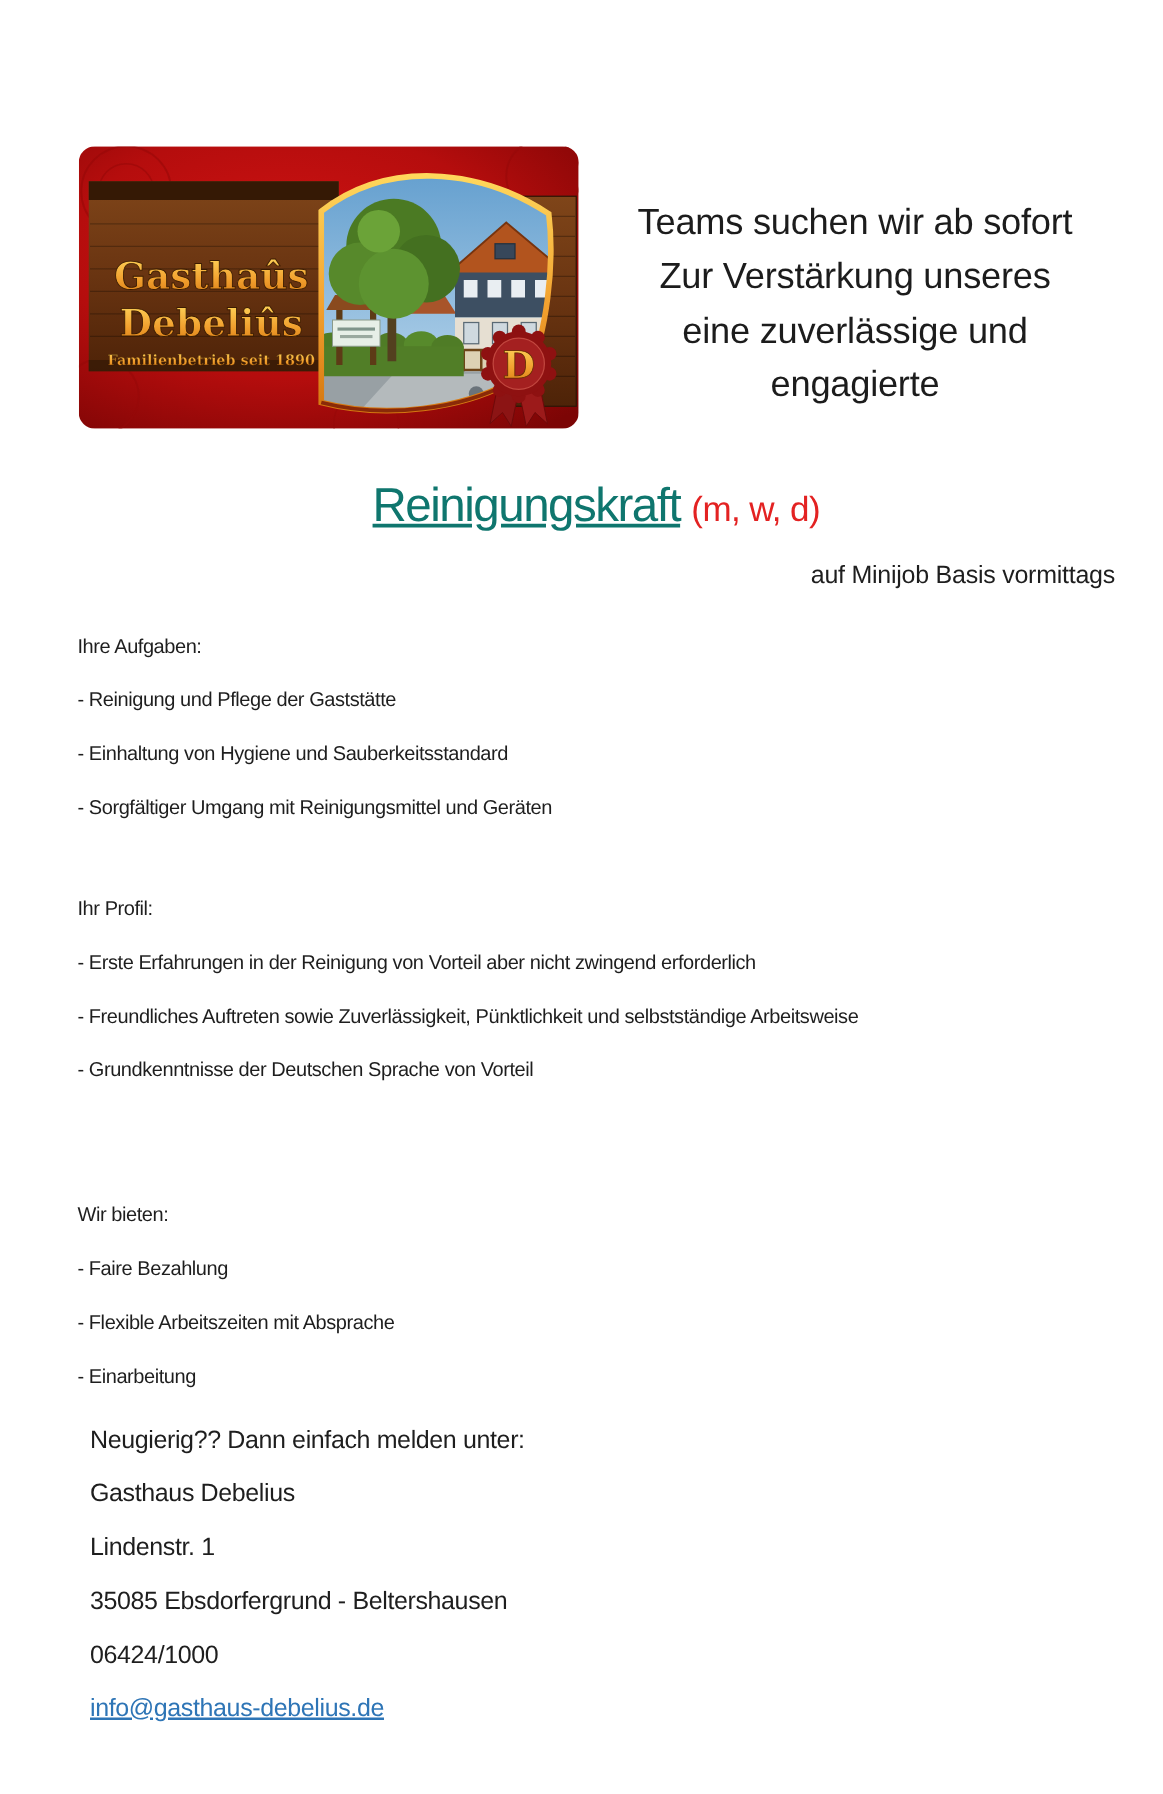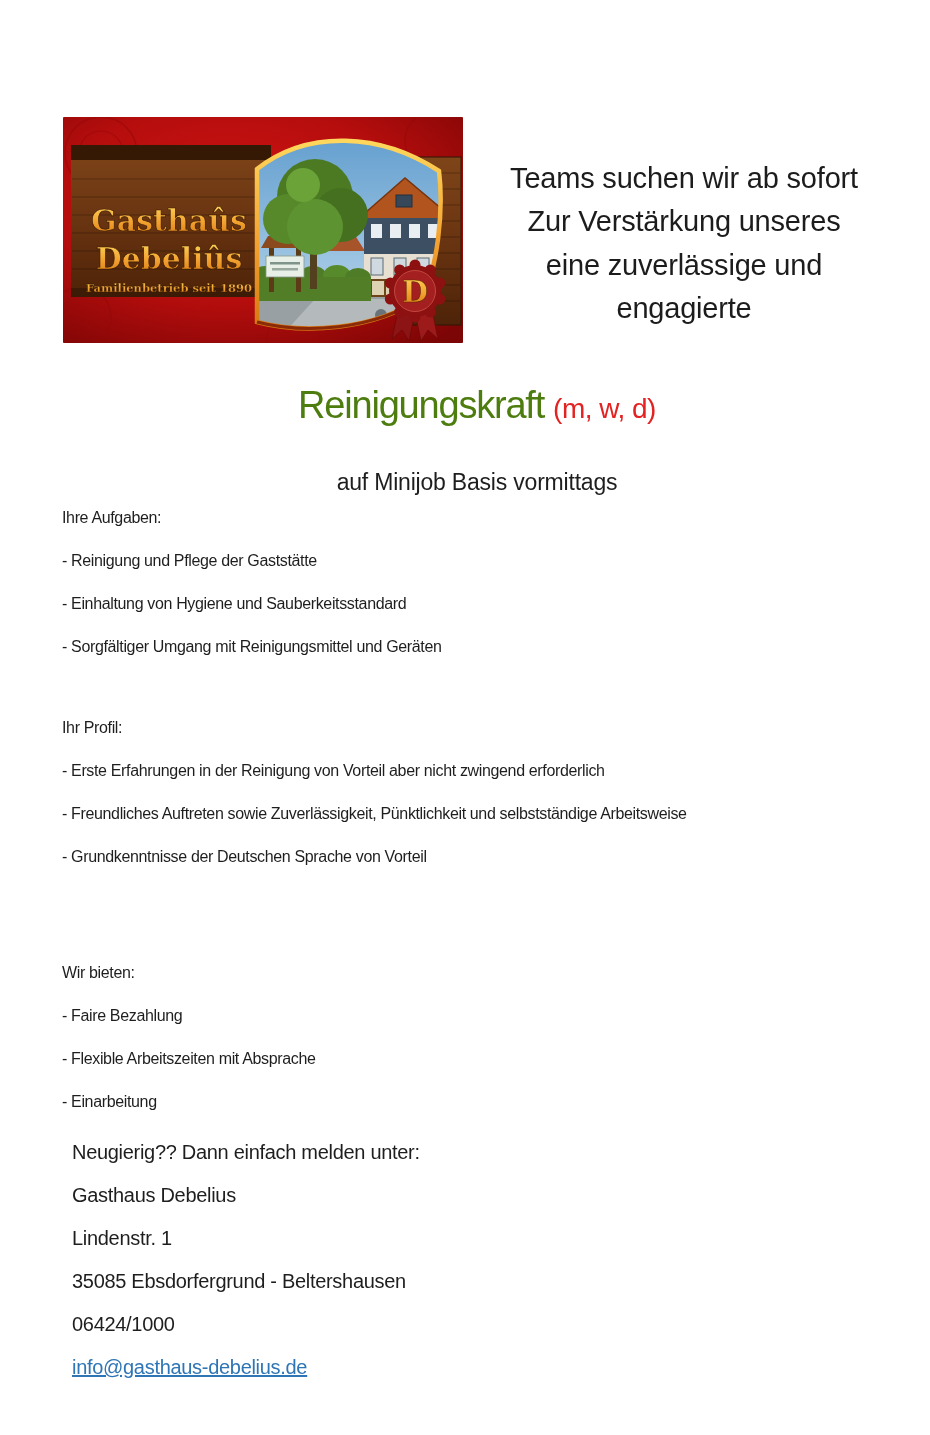--- a/index.html
+++ b/index.html
@@ -5,36 +5,36 @@
   * { margin:0; padding:0; box-sizing:border-box; }
   html,body { background:#ffffff; }
   body {
     width:930px; height:1435px; position:relative;
     font-family:"Liberation Sans", sans-serif;
     color:#1e1e1e; overflow:hidden;
   }
   .abs { position:absolute; }
 
   
-  .banner { left:63px; top:117px; width:400px; height:226px; border-radius:1px; overflow:hidden; }
+  .banner { left:63px; top:117px; width:400px; height:226px; border-radius:13px; overflow:hidden; }
   .banner svg { display:block; }
 
   
   .intro {
     left:459px; top:157px; width:450px;
     text-align:center; font-size:29px; line-height:43.3px;
     letter-spacing:-0.2px; color:#1c1c1c;
   }
 
   
   .title-row { left:62px; top:384px; width:830px; text-align:center; white-space:nowrap; }
-  .title-main { font-size:38px; letter-spacing:-1.2px; color:#4d7c0f; }
+  .title-main { font-size:38px; letter-spacing:-1.2px; color:#0f766e;text-decoration:underline; }
   .title-suffix { font-size:28px; letter-spacing:-0.5px; color:#e32222; margin-left:9px; }
 
-  .subtitle { left:62px; top:469px; width:830px; text-align:center; font-size:23px; letter-spacing:-0.2px; }
+  .subtitle { left:62px; top:449px; width:830px; text-align:right; font-size:20px; letter-spacing:-0.2px; }
 
   
   .section { left:62px; font-size:16px; line-height:43px; letter-spacing:-0.35px; white-space:nowrap; color:#1e1e1e; }
   #sec0 { top:496px; }
   #sec1 { top:706px; }
   #sec2 { top:951px; }
 
   
   .contact { left:72px; top:1131px; width:846px; font-size:20px; line-height:43px; letter-spacing:-0.3px; }
   .contact a { color:#2e75b6; text-decoration:underline; }

